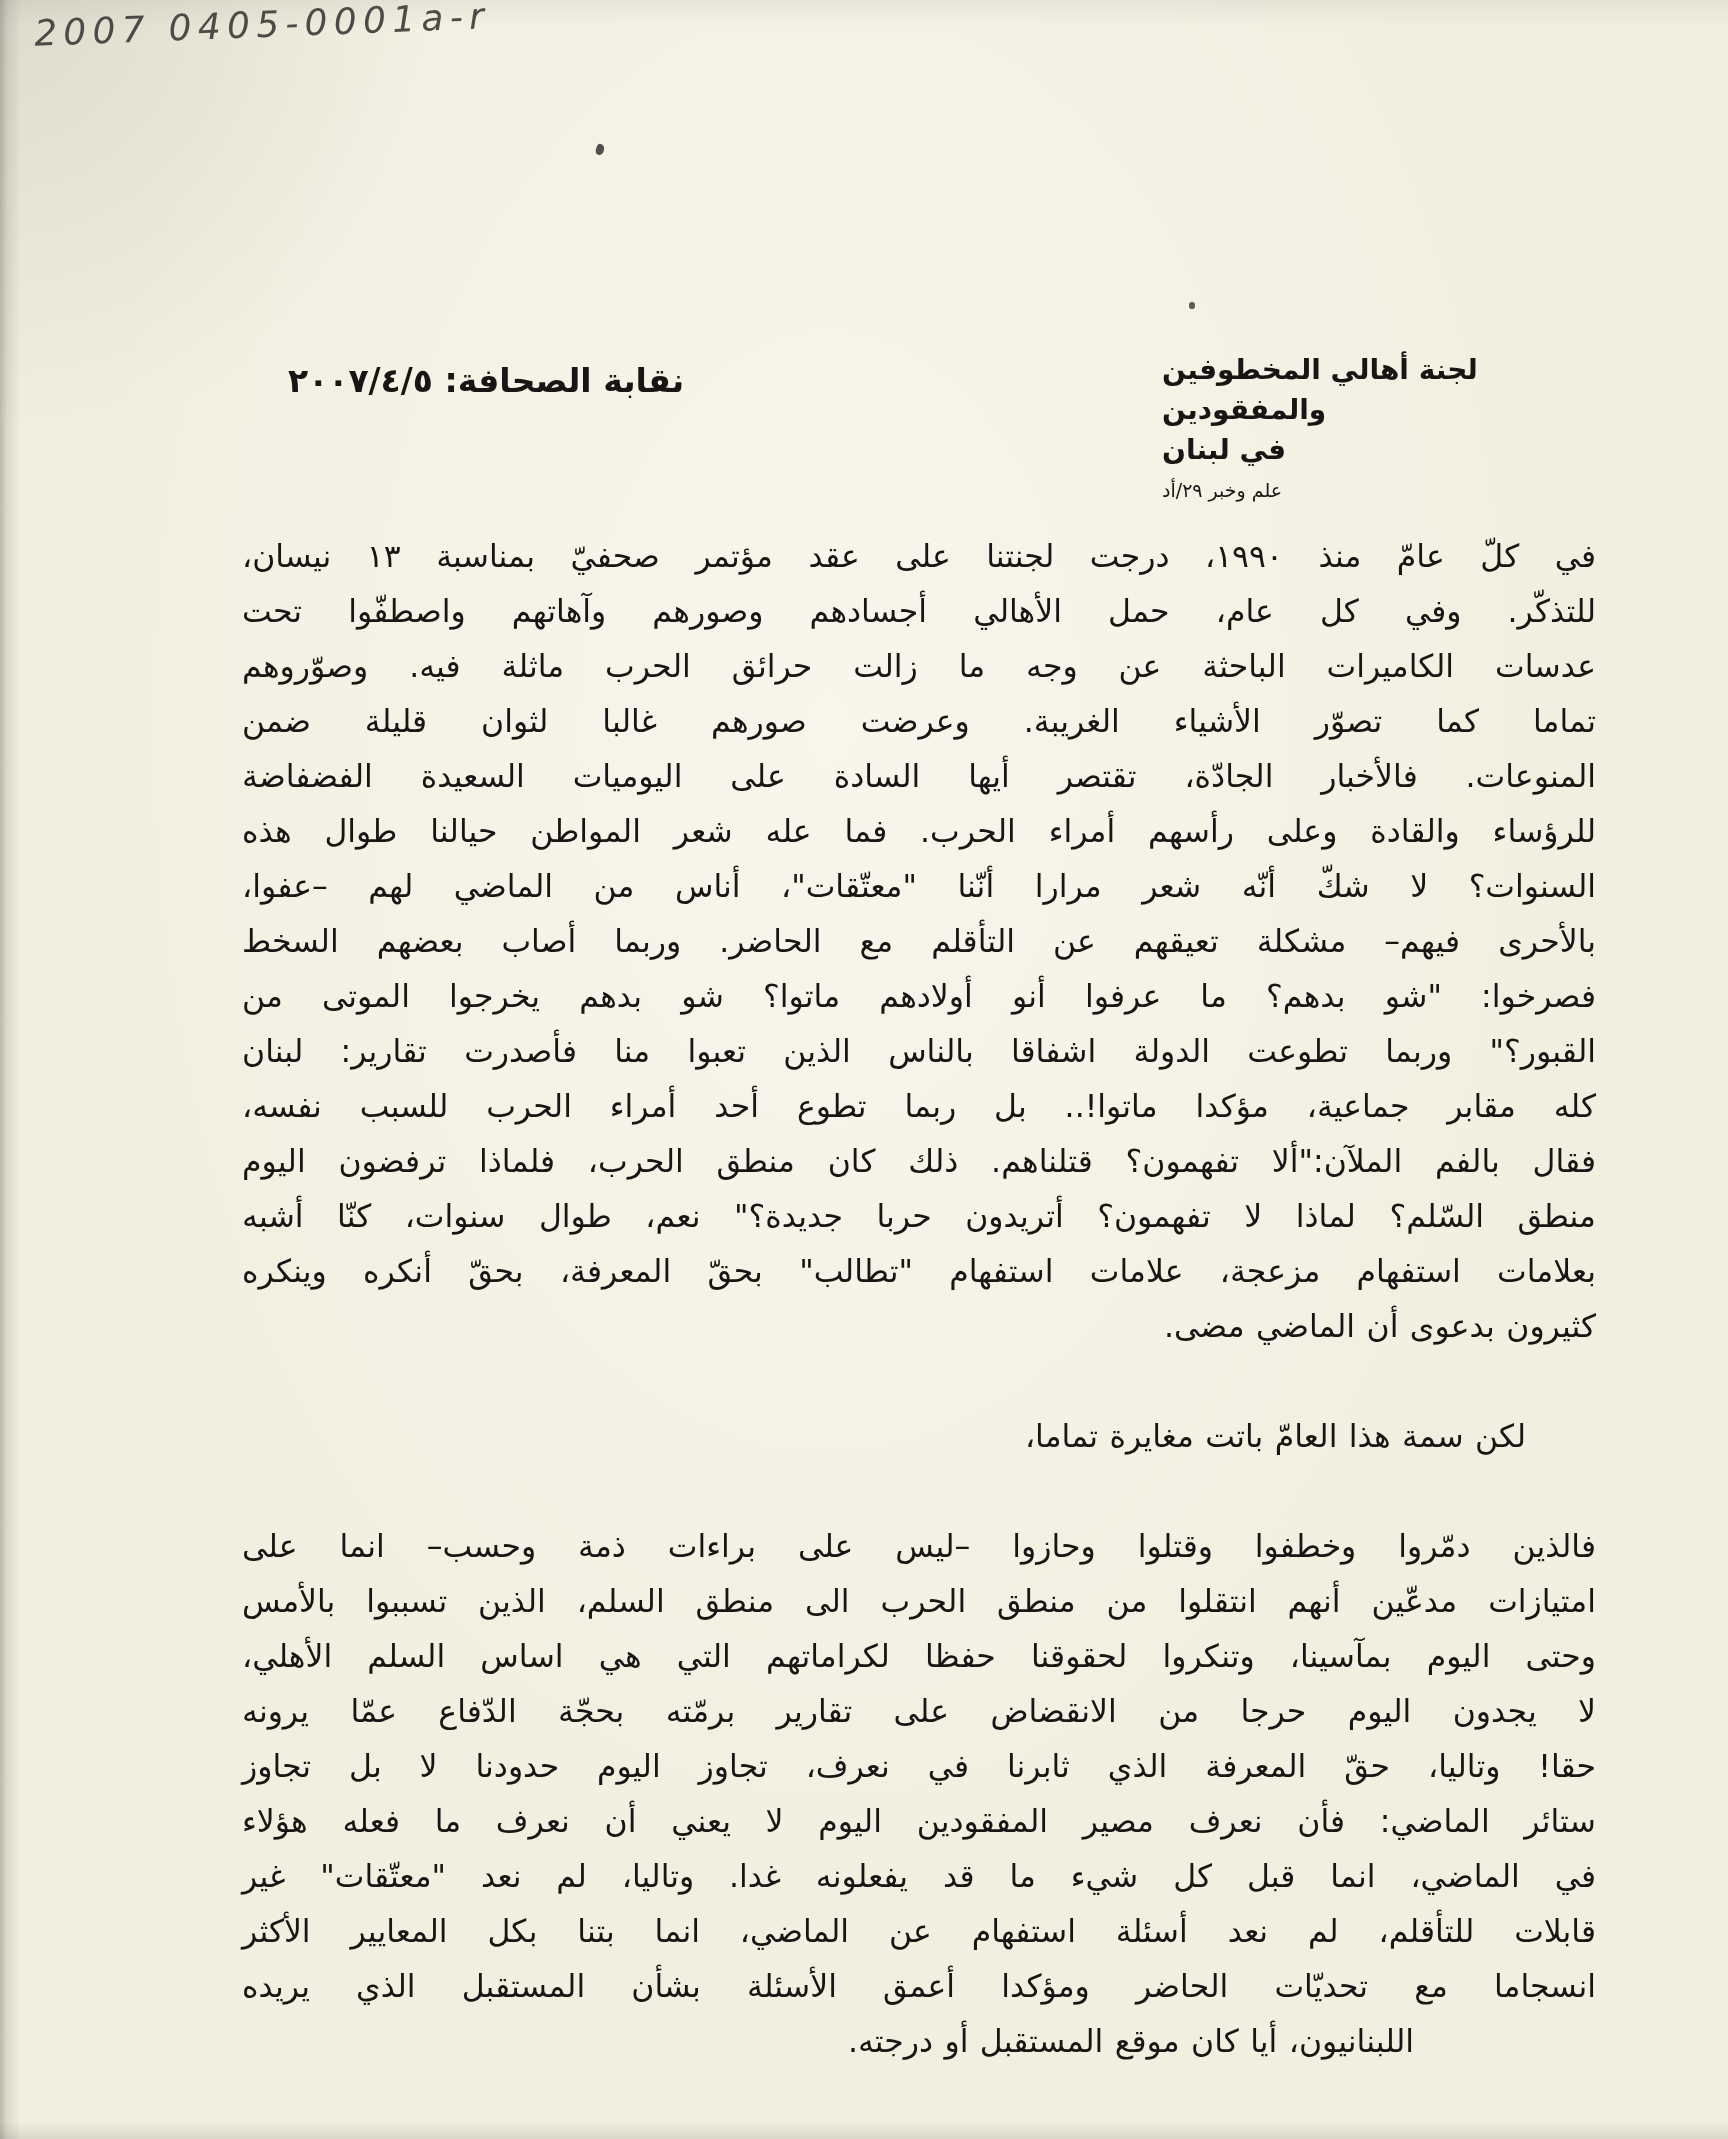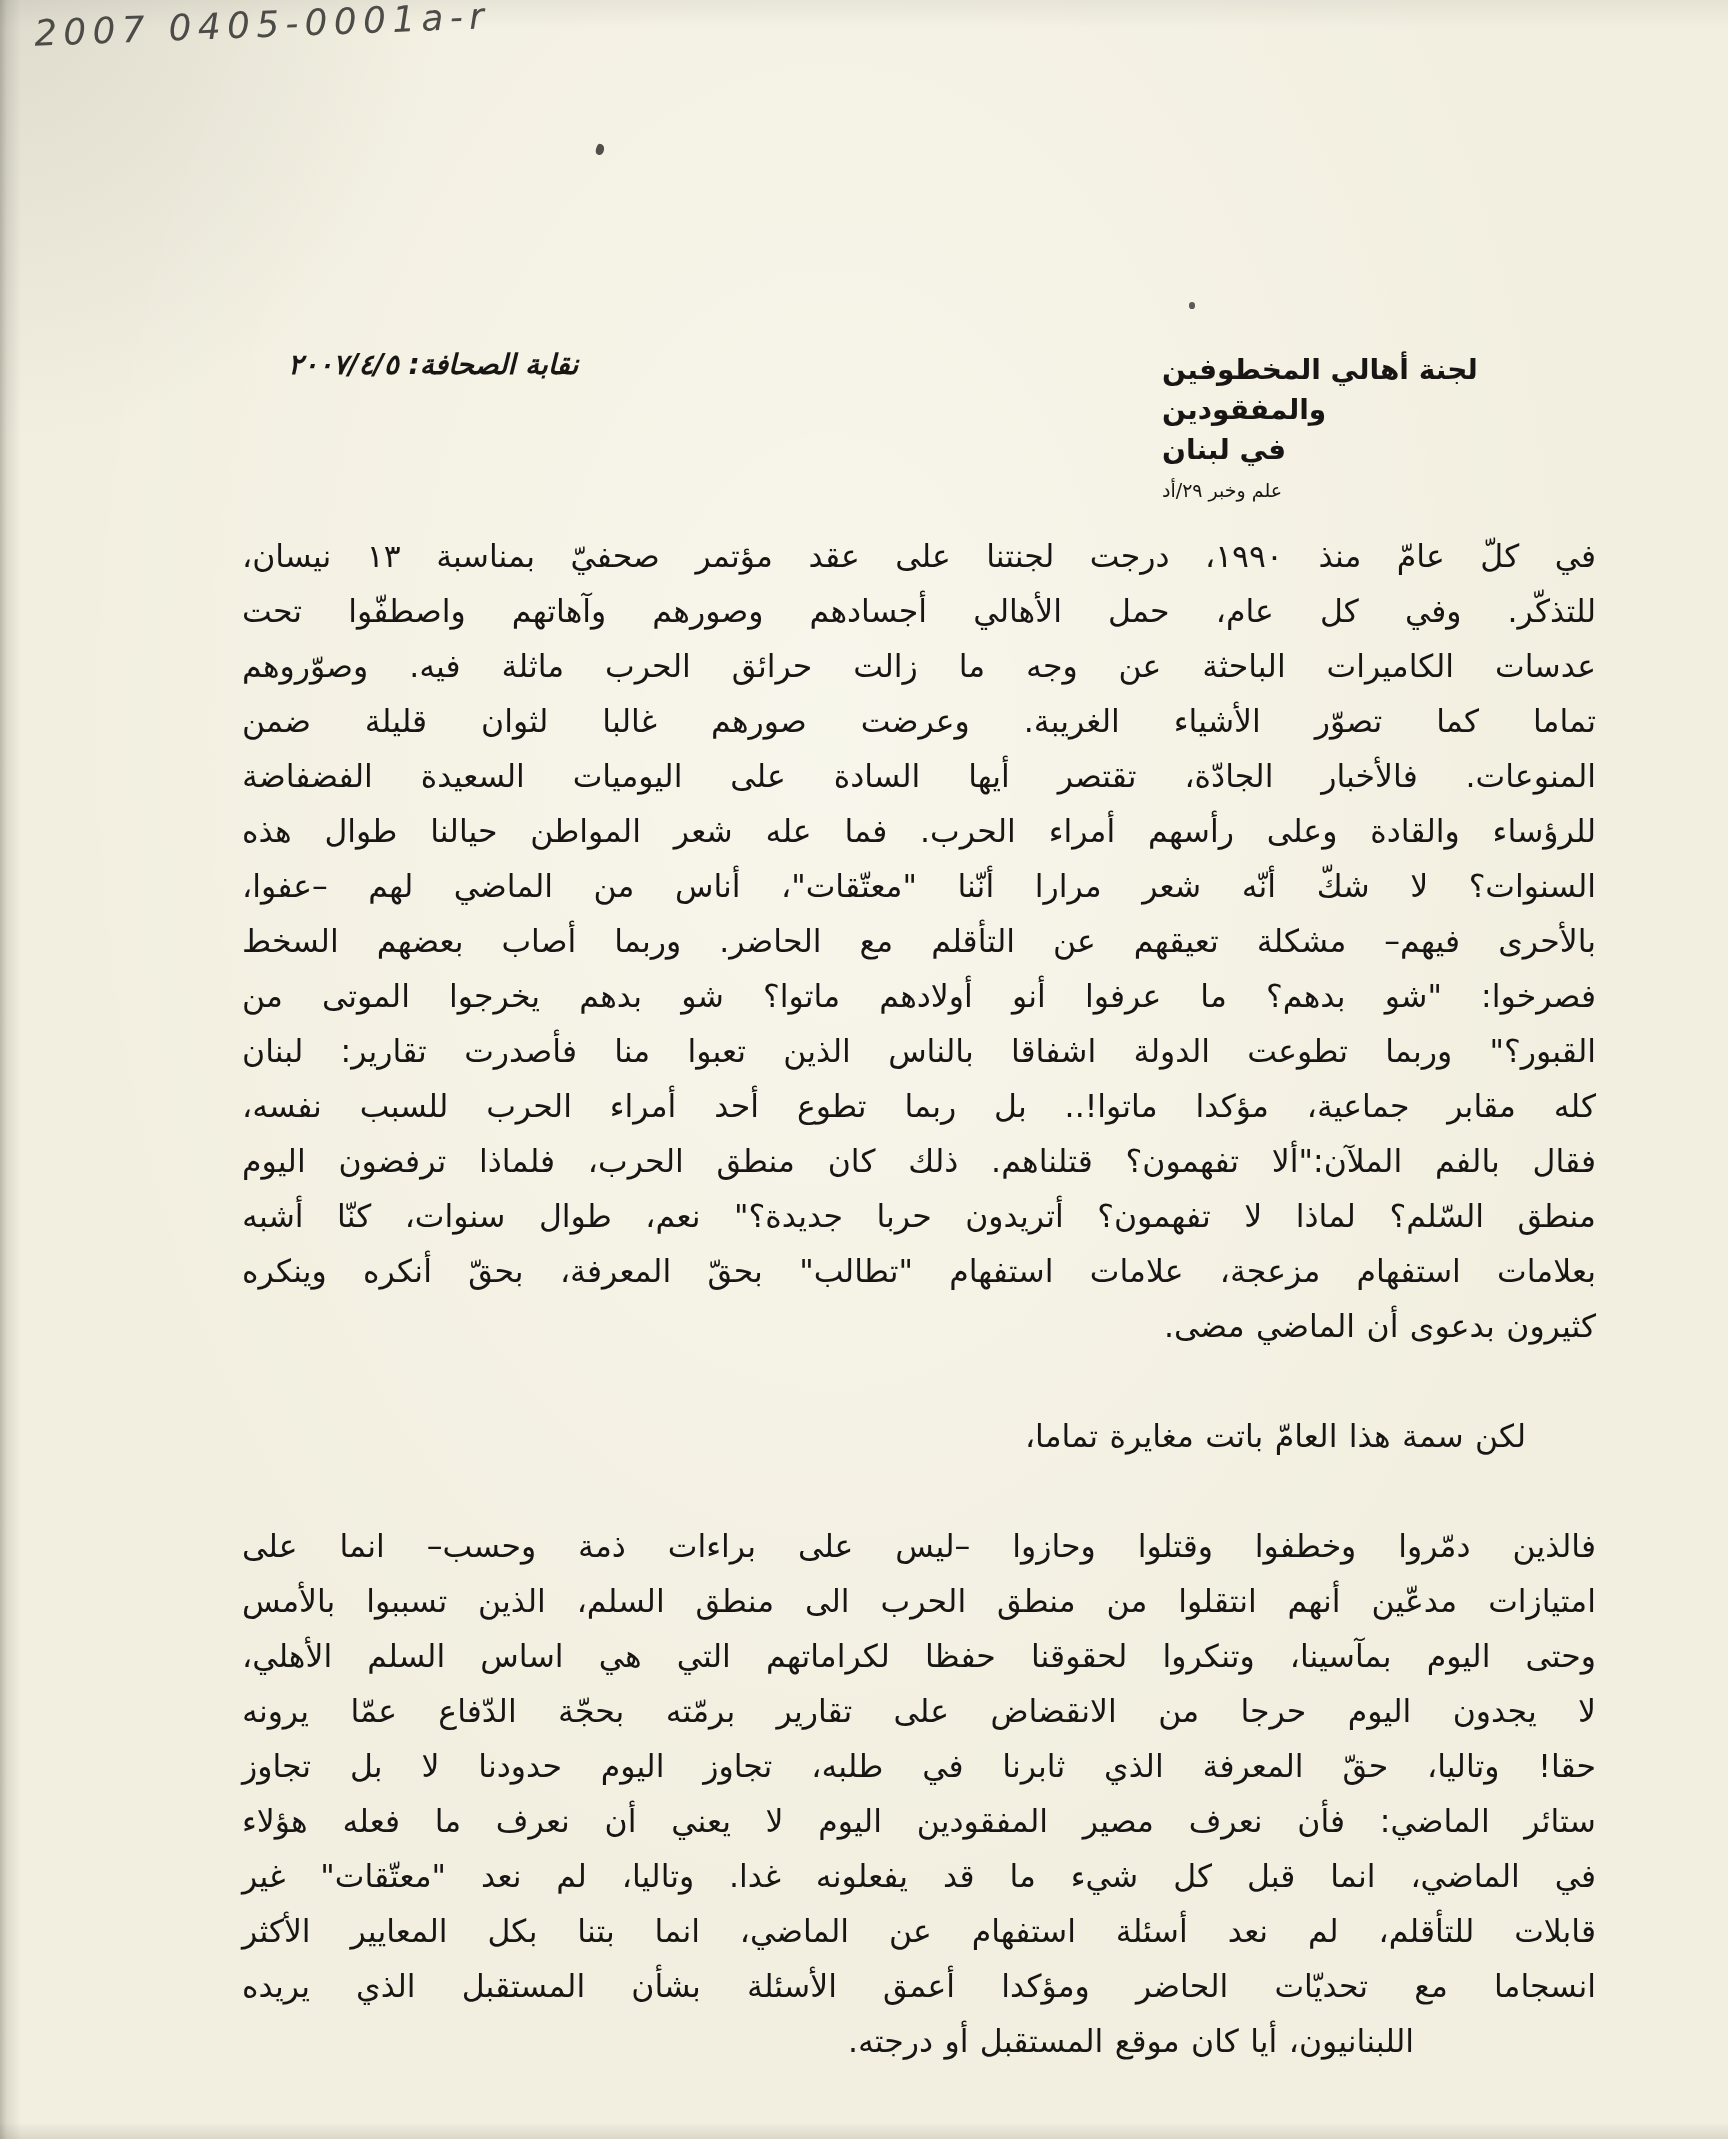--- a/index.html
+++ b/index.html
@@ -41,26 +41,25 @@
     white-space: nowrap;
   }
 
   .speck { position: absolute; background: #35332f; pointer-events: none; }
   .speck-1 { left: 596px; top: 144px; width: 7.7px; height: 11.2px; border-radius: 40% 60% 50% 50%; transform: rotate(18deg); opacity: .85; }
   .speck-2 { left: 1189px; top: 302px; width: 6.3px; height: 7px; border-radius: 50%; opacity: .8; }
 
   .letterhead-left {
     position: absolute;
     left: 288px;
-    top: 348px;
+    top: 361px;
     direction: rtl;
     font-weight: bold;
-    font-size: 28px;
+    font-size: 33px;
     white-space: nowrap;
-    font-style: italic;
   }
 
   .letterhead-right {
     position: absolute;
     right: 118px;
     top: 350px;
     width: 448px;
     direction: rtl;
     text-align: left;
   }
@@ -129,21 +128,21 @@
 
     <div class="para para-2">
         <div class="line">لكن سمة هذا العامّ باتت مغايرة تماما،</div>
       </div>
 
     <div class="para para-3">
         <div class="line">فالذين دمّروا وخطفوا وقتلوا وحازوا –ليس على براءات ذمة وحسب– انما على</div>
         <div class="line">امتيازات مدعّين أنهم انتقلوا من منطق الحرب الى منطق السلم، الذين تسببوا بالأمس</div>
         <div class="line">وحتى اليوم بمآسينا، وتنكروا لحقوقنا حفظا لكراماتهم التي هي اساس السلم الأهلي،</div>
         <div class="line">لا يجدون اليوم حرجا من الانقضاض على تقارير برمّته بحجّة الدّفاع عمّا يرونه</div>
-        <div class="line">حقا! وتاليا، حقّ المعرفة الذي ثابرنا في طلبه، تجاوز اليوم حدودنا لا بل تجاوز</div>
+        <div class="line">حقا! وتاليا، حقّ المعرفة الذي ثابرنا في نعرف، تجاوز اليوم حدودنا لا بل تجاوز</div>
         <div class="line">ستائر الماضي: فأن نعرف مصير المفقودين اليوم لا يعني أن نعرف ما فعله هؤلاء</div>
         <div class="line">في الماضي، انما قبل كل شيء ما قد يفعلونه غدا. وتاليا، لم نعد "معتّقات" غير</div>
         <div class="line">قابلات للتأقلم، لم نعد أسئلة استفهام عن الماضي، انما بتنا بكل المعايير الأكثر</div>
         <div class="line">انسجاما مع تحديّات الحاضر ومؤكدا أعمق الأسئلة بشأن المستقبل الذي يريده</div>
         <div class="line">اللبنانيون، أيا كان موقع المستقبل أو درجته.</div>
       </div>
   </main>
 
 </div>
 

